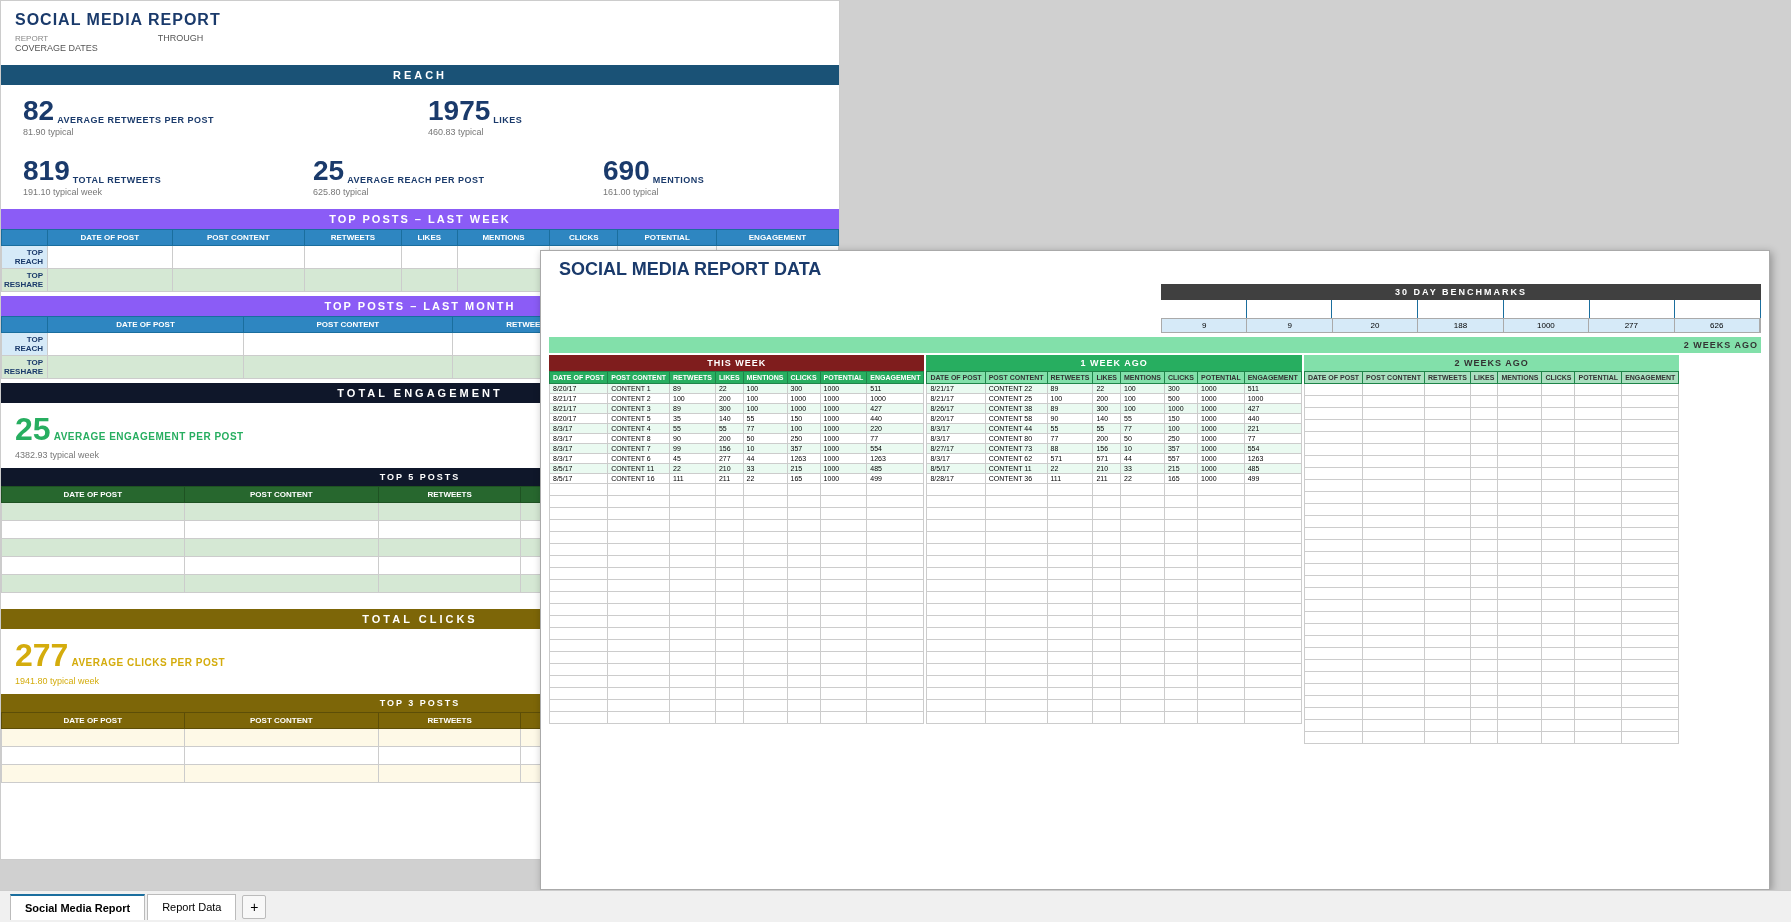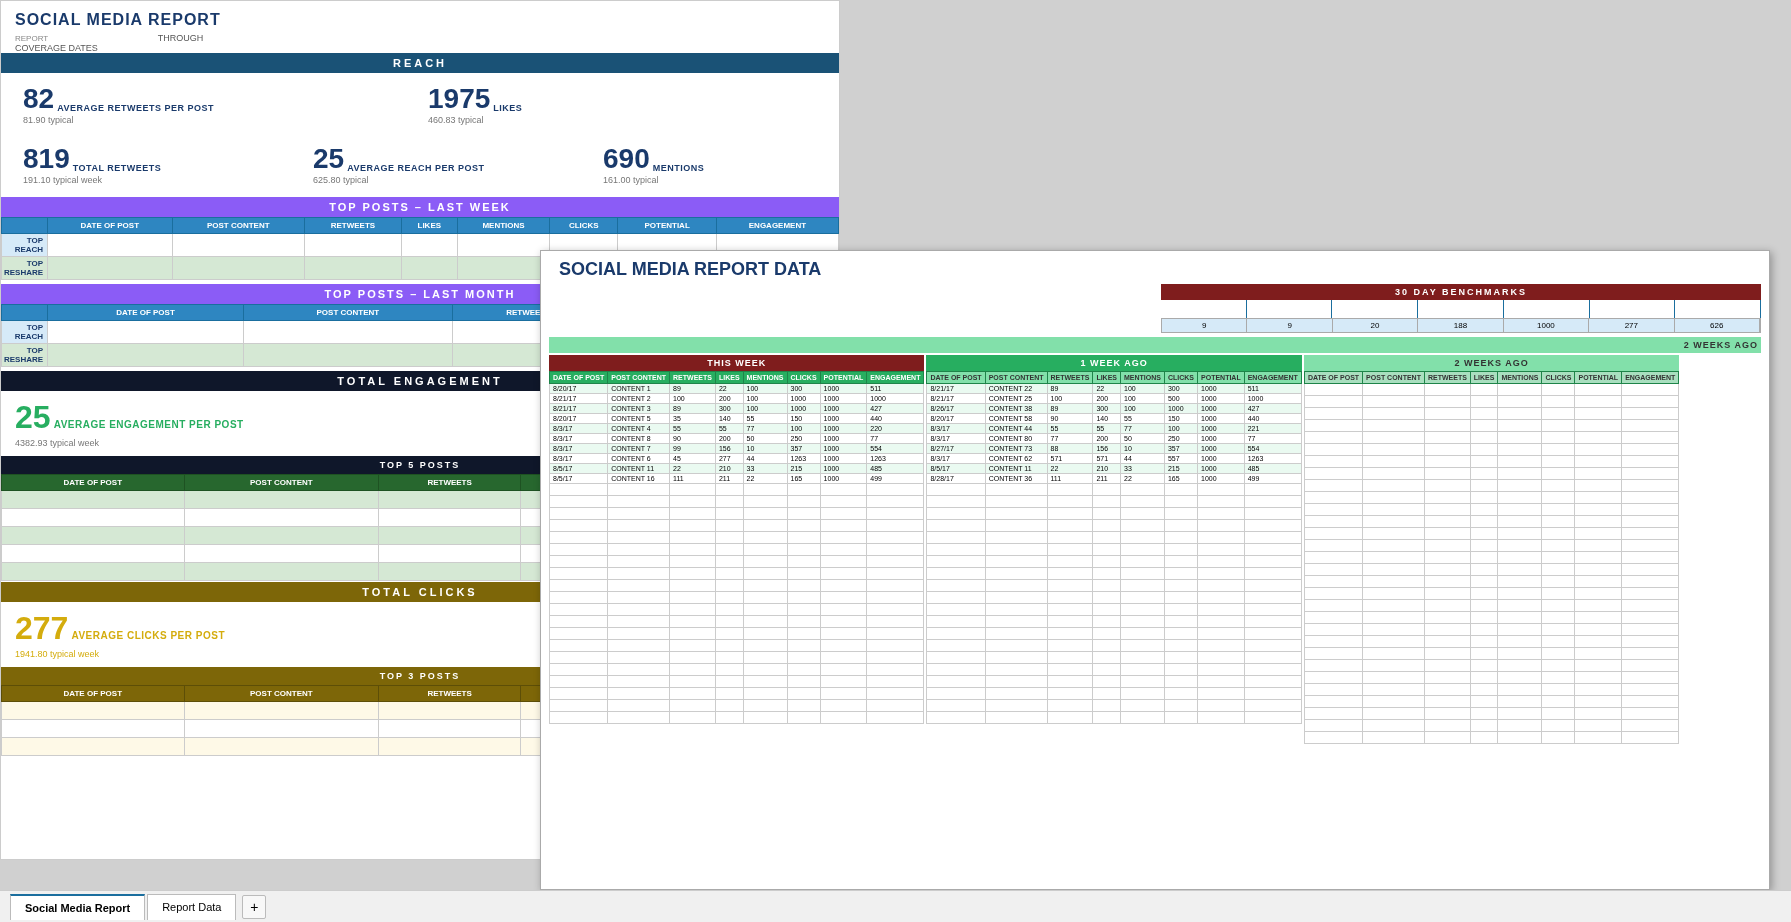--- a/index.html
+++ b/index.html
@@ -78,21 +78,21 @@
     
     .sheet-title {
       font-size: 16px;
       font-weight: bold;
       color: #1a3a6b;
       padding: 10px 14px 2px;
       letter-spacing: 1px;
     }
     .report-header {
       display: flex;
-      padding: 2px 14px 0;
+      padding: 2px 14px 12px;
       gap: 60px;
       font-size: 9px;
       color: #555;
     }
     .report-header .rh-label { text-transform: uppercase; font-size: 8px; color: #888; }
     
     
     .section-header {
       background: #1a5276;
       color: white;
@@ -221,21 +221,21 @@
     .top5-table td {
       border: 1px solid #ccc;
       padding: 2px;
       font-size: 8px;
       height: 18px;
     }
     .top5-table tr:nth-child(odd) td { background: #d5e8d4; }
     .top5-table tr:nth-child(even) td { background: #fff; }
     
     
-    .clicks-section { margin-top: 1px; }
+    .clicks-section { margin-top: 16px; }
     .clicks-content { padding: 8px 14px; }
     .avg-clicks-big {
       font-size: 32px;
       font-weight: bold;
       color: #d4ac0d;
     }
     .avg-clicks-label {
       font-size: 10px;
       color: #d4ac0d;
       text-transform: uppercase;
@@ -267,21 +267,21 @@
     
     
     .data-sheet-title {
       font-size: 18px;
       font-weight: bold;
       color: #1a3a6b;
       padding: 8px 18px 4px;
     }
     
     .benchmarks-header {
-      background: #7f1d1d;
+      background: #404040;
       color: white;
       text-align: center;
       padding: 3px;
       font-size: 9px;
       font-weight: bold;
       letter-spacing: 2px;
     }
     .benchmark-cell {
       flex: 1;
       text-align: center;

